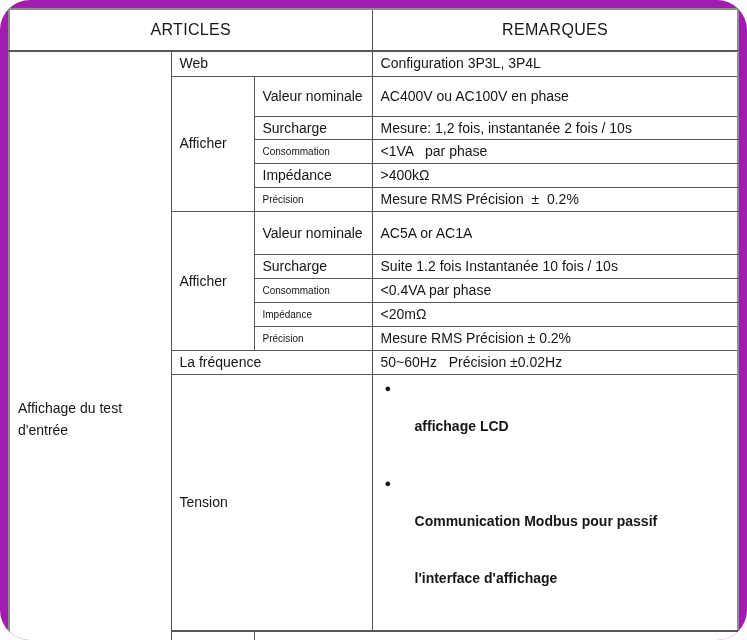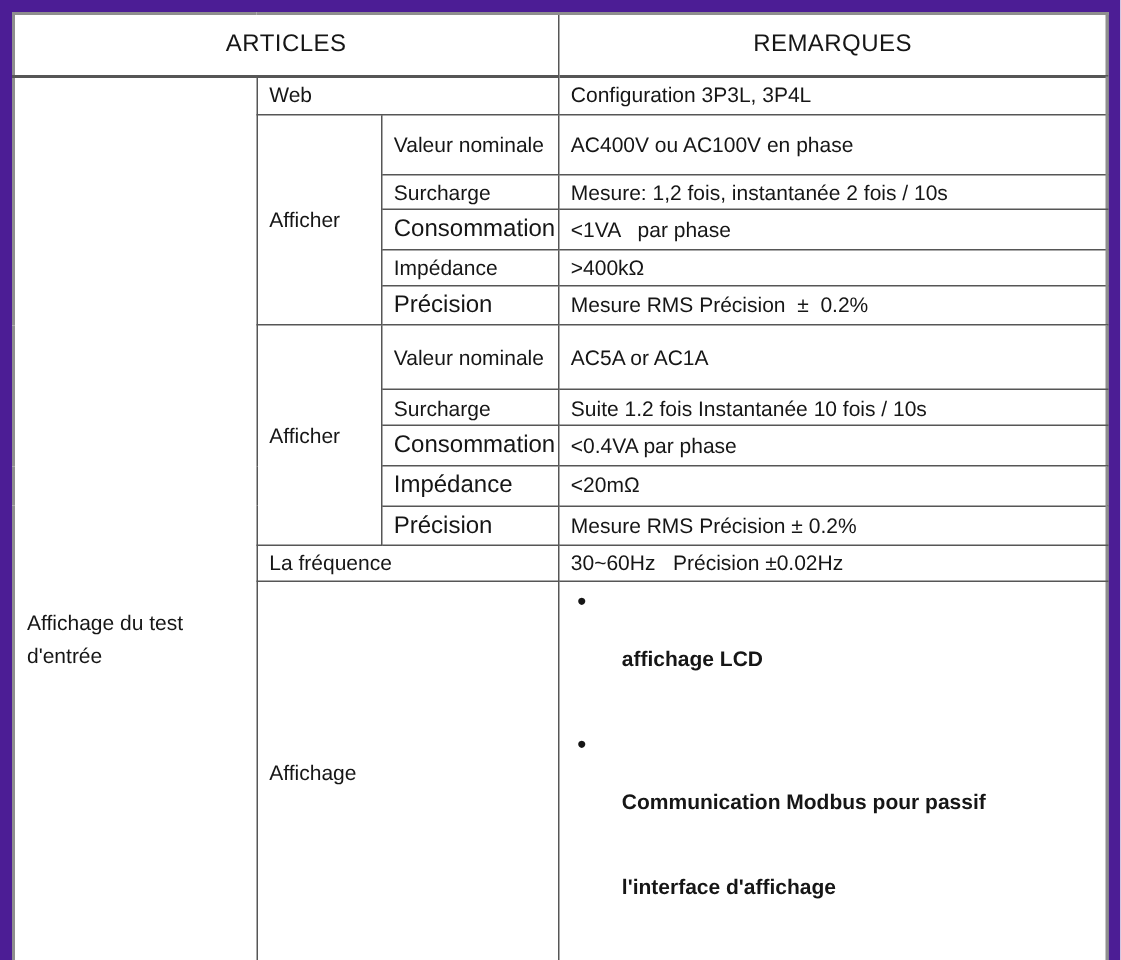--- a/index.html
+++ b/index.html
@@ -6,22 +6,23 @@
     margin: 0;
     padding: 0;
     background: #fdfdfd;
     font-family: "Liberation Sans", "DejaVu Sans", sans-serif;
     color: #161616;
   }
   .page {
     position: relative;
     width: 747px;
     height: 640px;
-    background: #4c1d95;
+    background: #a21caf;
     overflow: hidden;
+    border-radius: 30px;
   }
   table.spec-table {
     position: absolute;
     left: 8px;
     top: 8px;
     width: 729px;
     border-collapse: collapse;
     table-layout: fixed;
     background: #ffffff;
     border: 2px solid #8e8e8e;
@@ -36,21 +37,21 @@
   }
   tr.sec-top td { border-top-width: 2px; }
   tr.header-row td { border-bottom-width: 2px; }
   td.hdr {
     text-align: center;
     font-size: 16px;
     letter-spacing: 0.3px;
   }
   td.group-label { line-height: 1.6; }
   td.value { white-space: pre-wrap; }
-  td.sm { font-size: 16px; }
+  td.sm { font-size: 10px; }
   td.afficher-cell { padding: 4px 8px 4px 6px; }
   .bullet-item { display: flex; align-items: flex-start; }
   .bullet {
     width: 30px;
     flex: 0 0 30px;
     text-align: left;
     padding-left: 6px;
     font-size: 11px;
     line-height: 19px;
   }
@@ -119,24 +120,24 @@
       <td class="sm">Impédance</td>
       <td class="value">&lt;20mΩ</td>
     </tr>
     <tr style="height:23px">
       <td class="sm">Précision</td>
       <td class="value">Mesure RMS Précision ± 0.2%</td>
     </tr>
 
     <tr style="height:24px">
       <td colspan="2">La fréquence</td>
-      <td class="value">30~60Hz   Précision ±0.02Hz</td>
+      <td class="value">50~60Hz   Précision ±0.02Hz</td>
     </tr>
     <tr style="height:62px">
-      <td colspan="2">Affichage</td>
+      <td colspan="2">Tension</td>
       <td class="afficher-cell">
         <div class="bullet-item">
           <span class="bullet">●</span>
           <div class="bullet-text">
             <div>affichage LCD</div>
           </div>
         </div>
         <div class="bullet-item">
           <span class="bullet">●</span>
           <div class="bullet-text">

